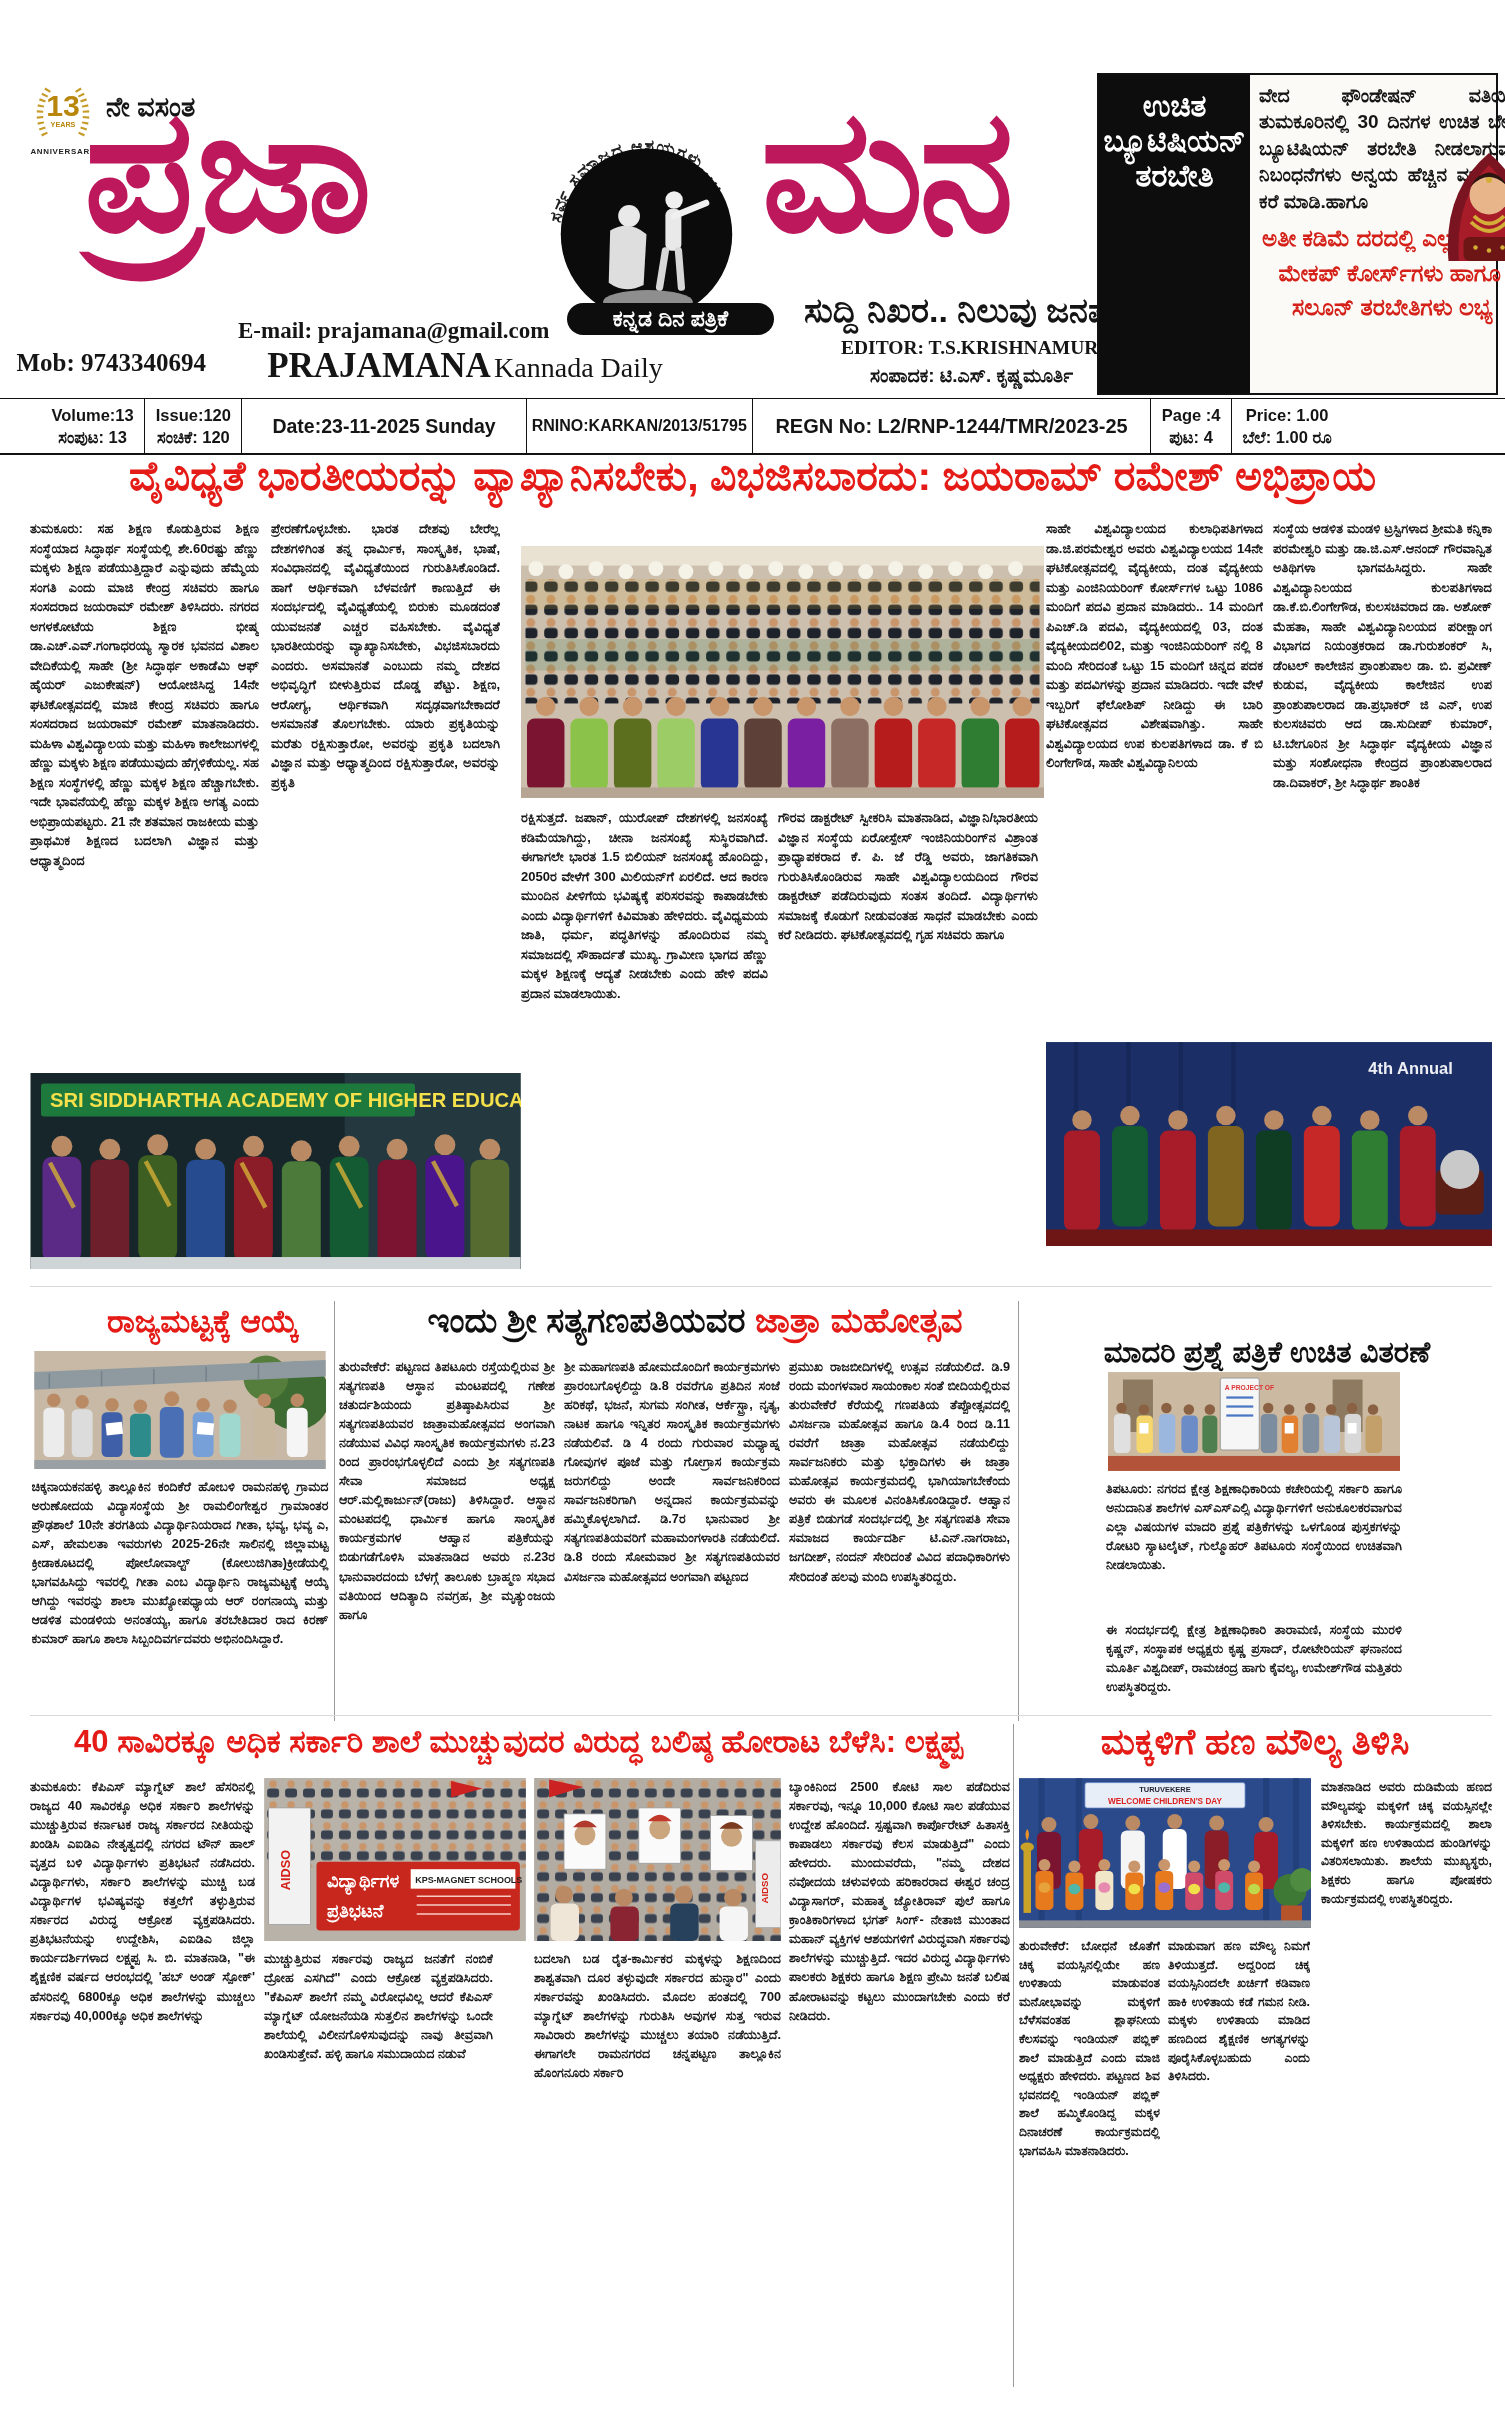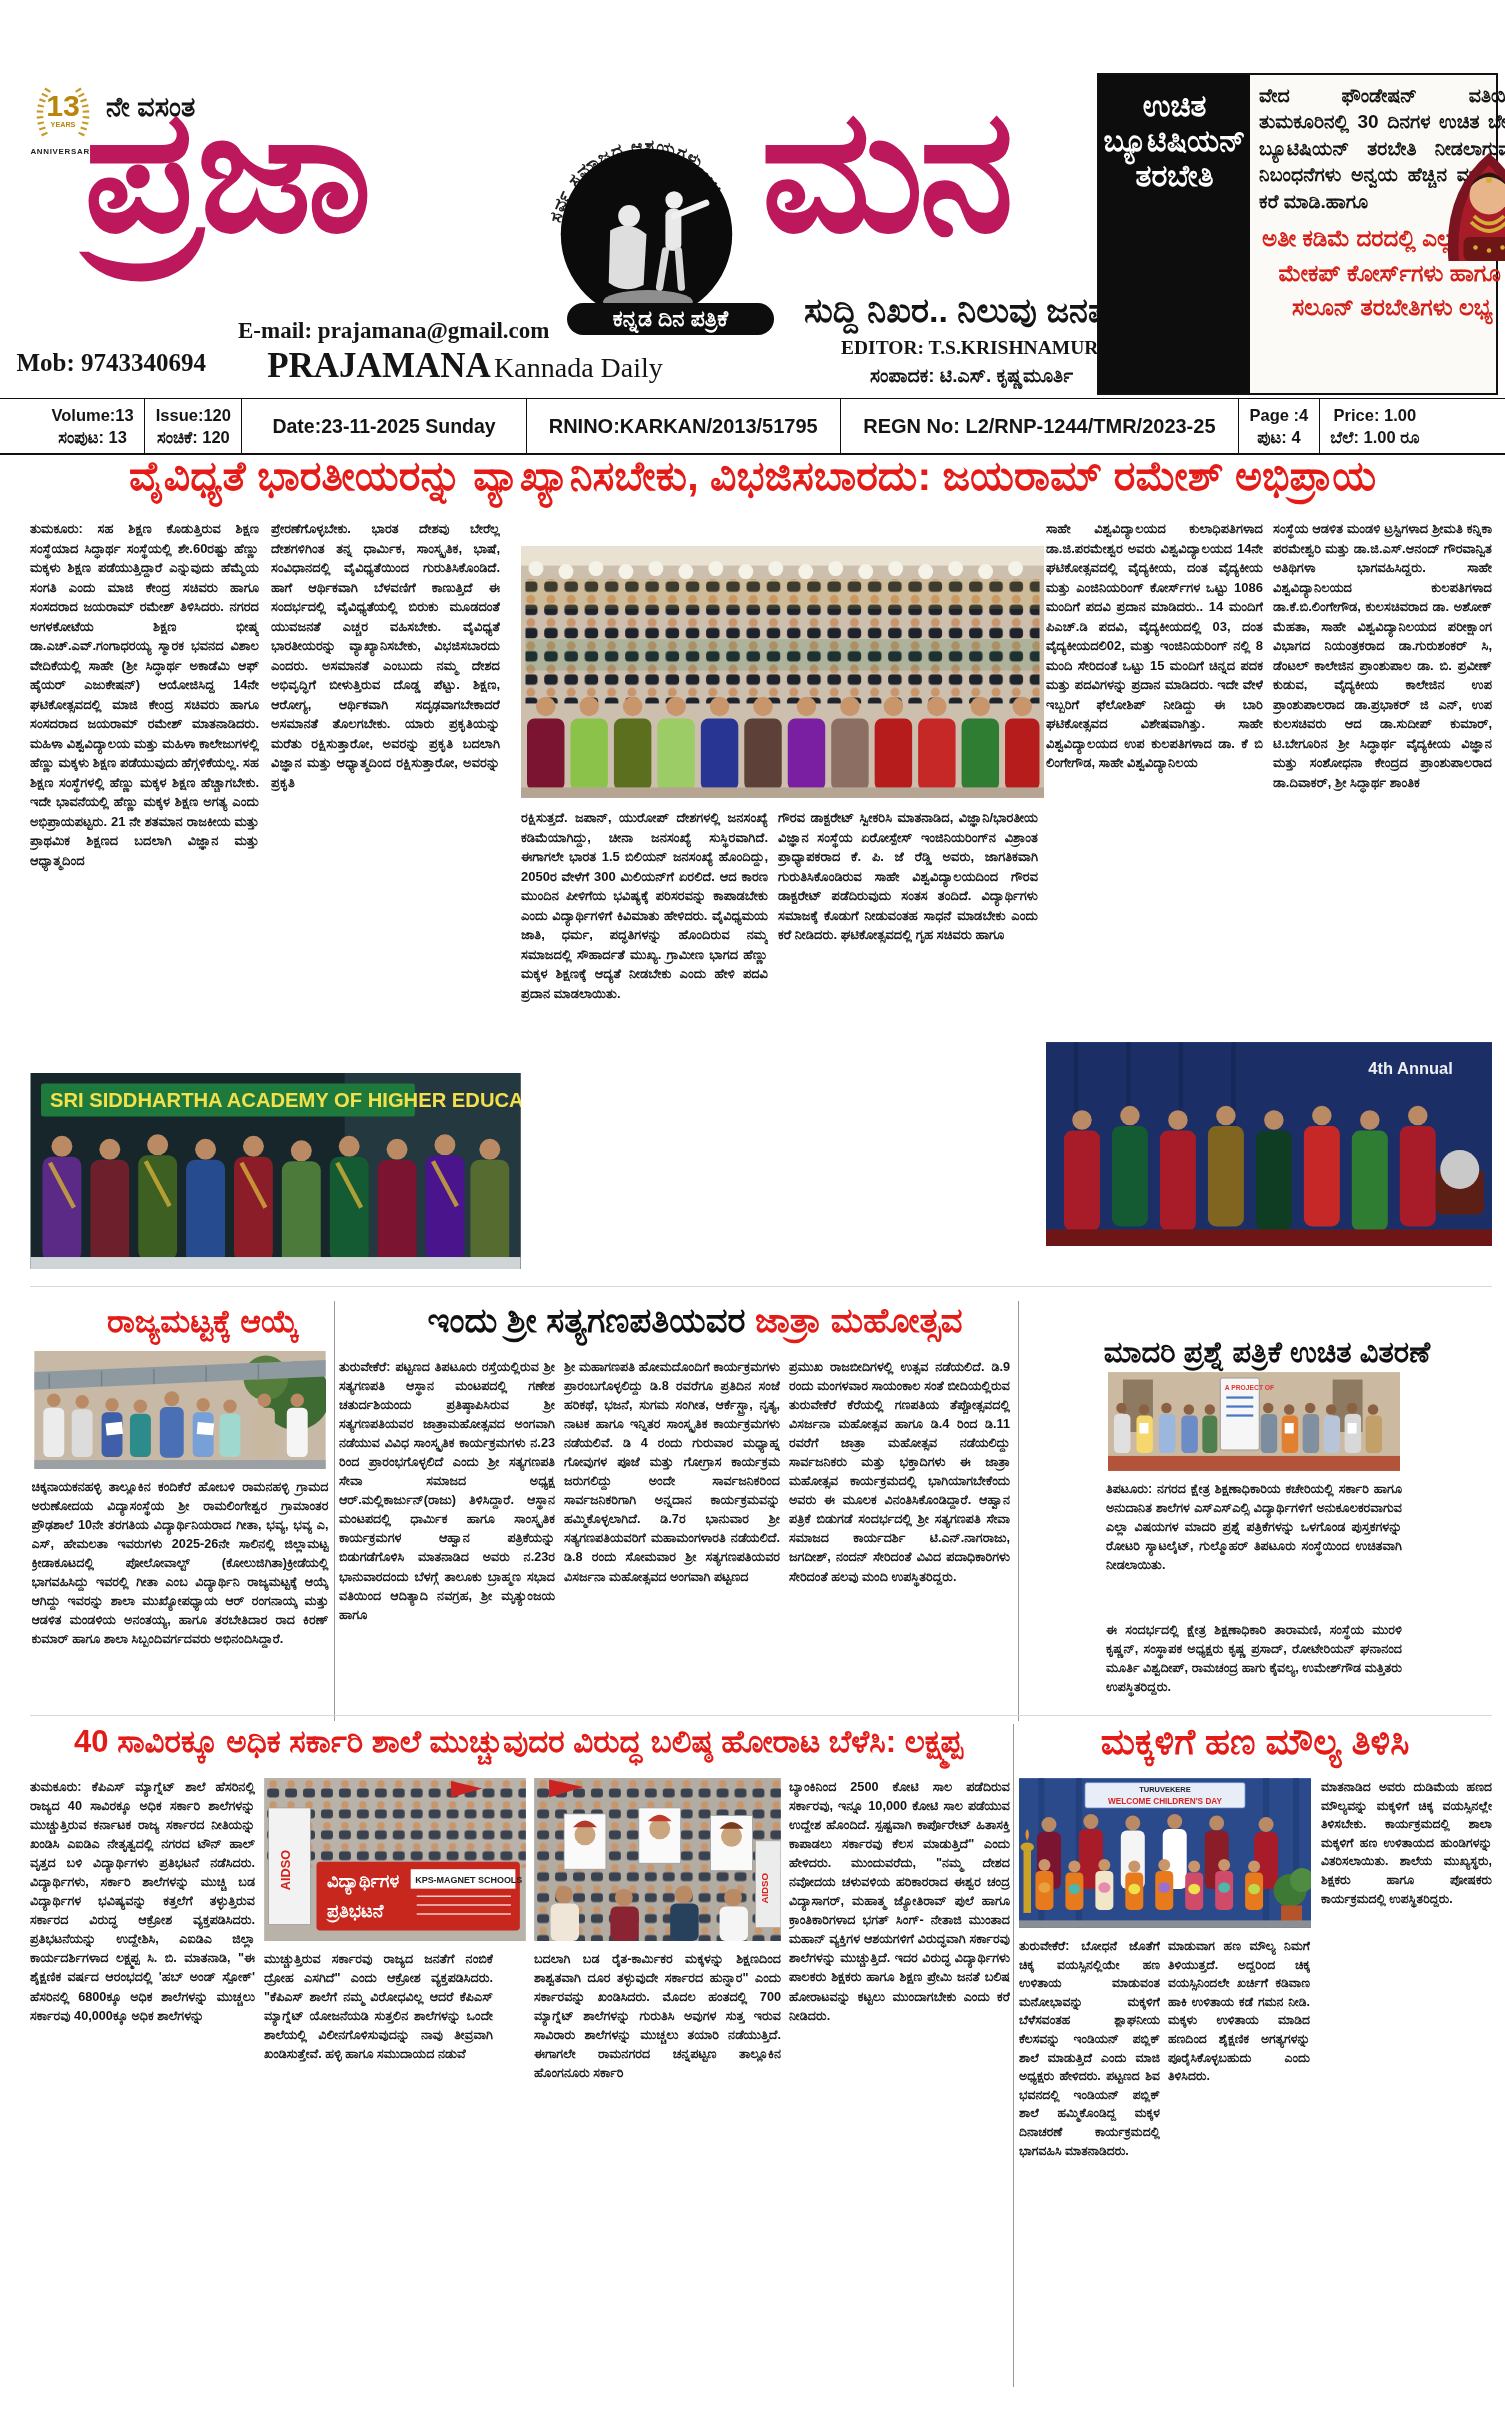--- a/index.html
+++ b/index.html
@@ -111,21 +111,21 @@
       <span>Volume:13</span>
       <span>ಸಂಪುಟ: 13</span>
     </div>
     <div class="metaitem">
       <span>Issue:120</span>
       <span>ಸಂಚಿಕೆ: 120</span>
     </div>
     <div class="metaitem" style="font-size:19.5px;padding:3px 30px">
       <span>Date:23-11-2025 Sunday</span>
     </div>
-    <div class="metaitem" style="font-size:20px;padding:3px 22px">
+    <div class="metaitem" style="font-size:16px;padding:3px 5px">
       <span>RNINO:KARKAN/2013/51795</span>
     </div>
     <div class="metaitem" style="font-size:20px;padding:3px 22.5px">
       <span>REGN No: L2/RNP-1244/TMR/2023-25</span>
     </div>
     <div class="metaitem">
       <span>Page :4</span>
       <span>ಪುಟ: 4</span>
     </div>
     <div class="metaitem">

